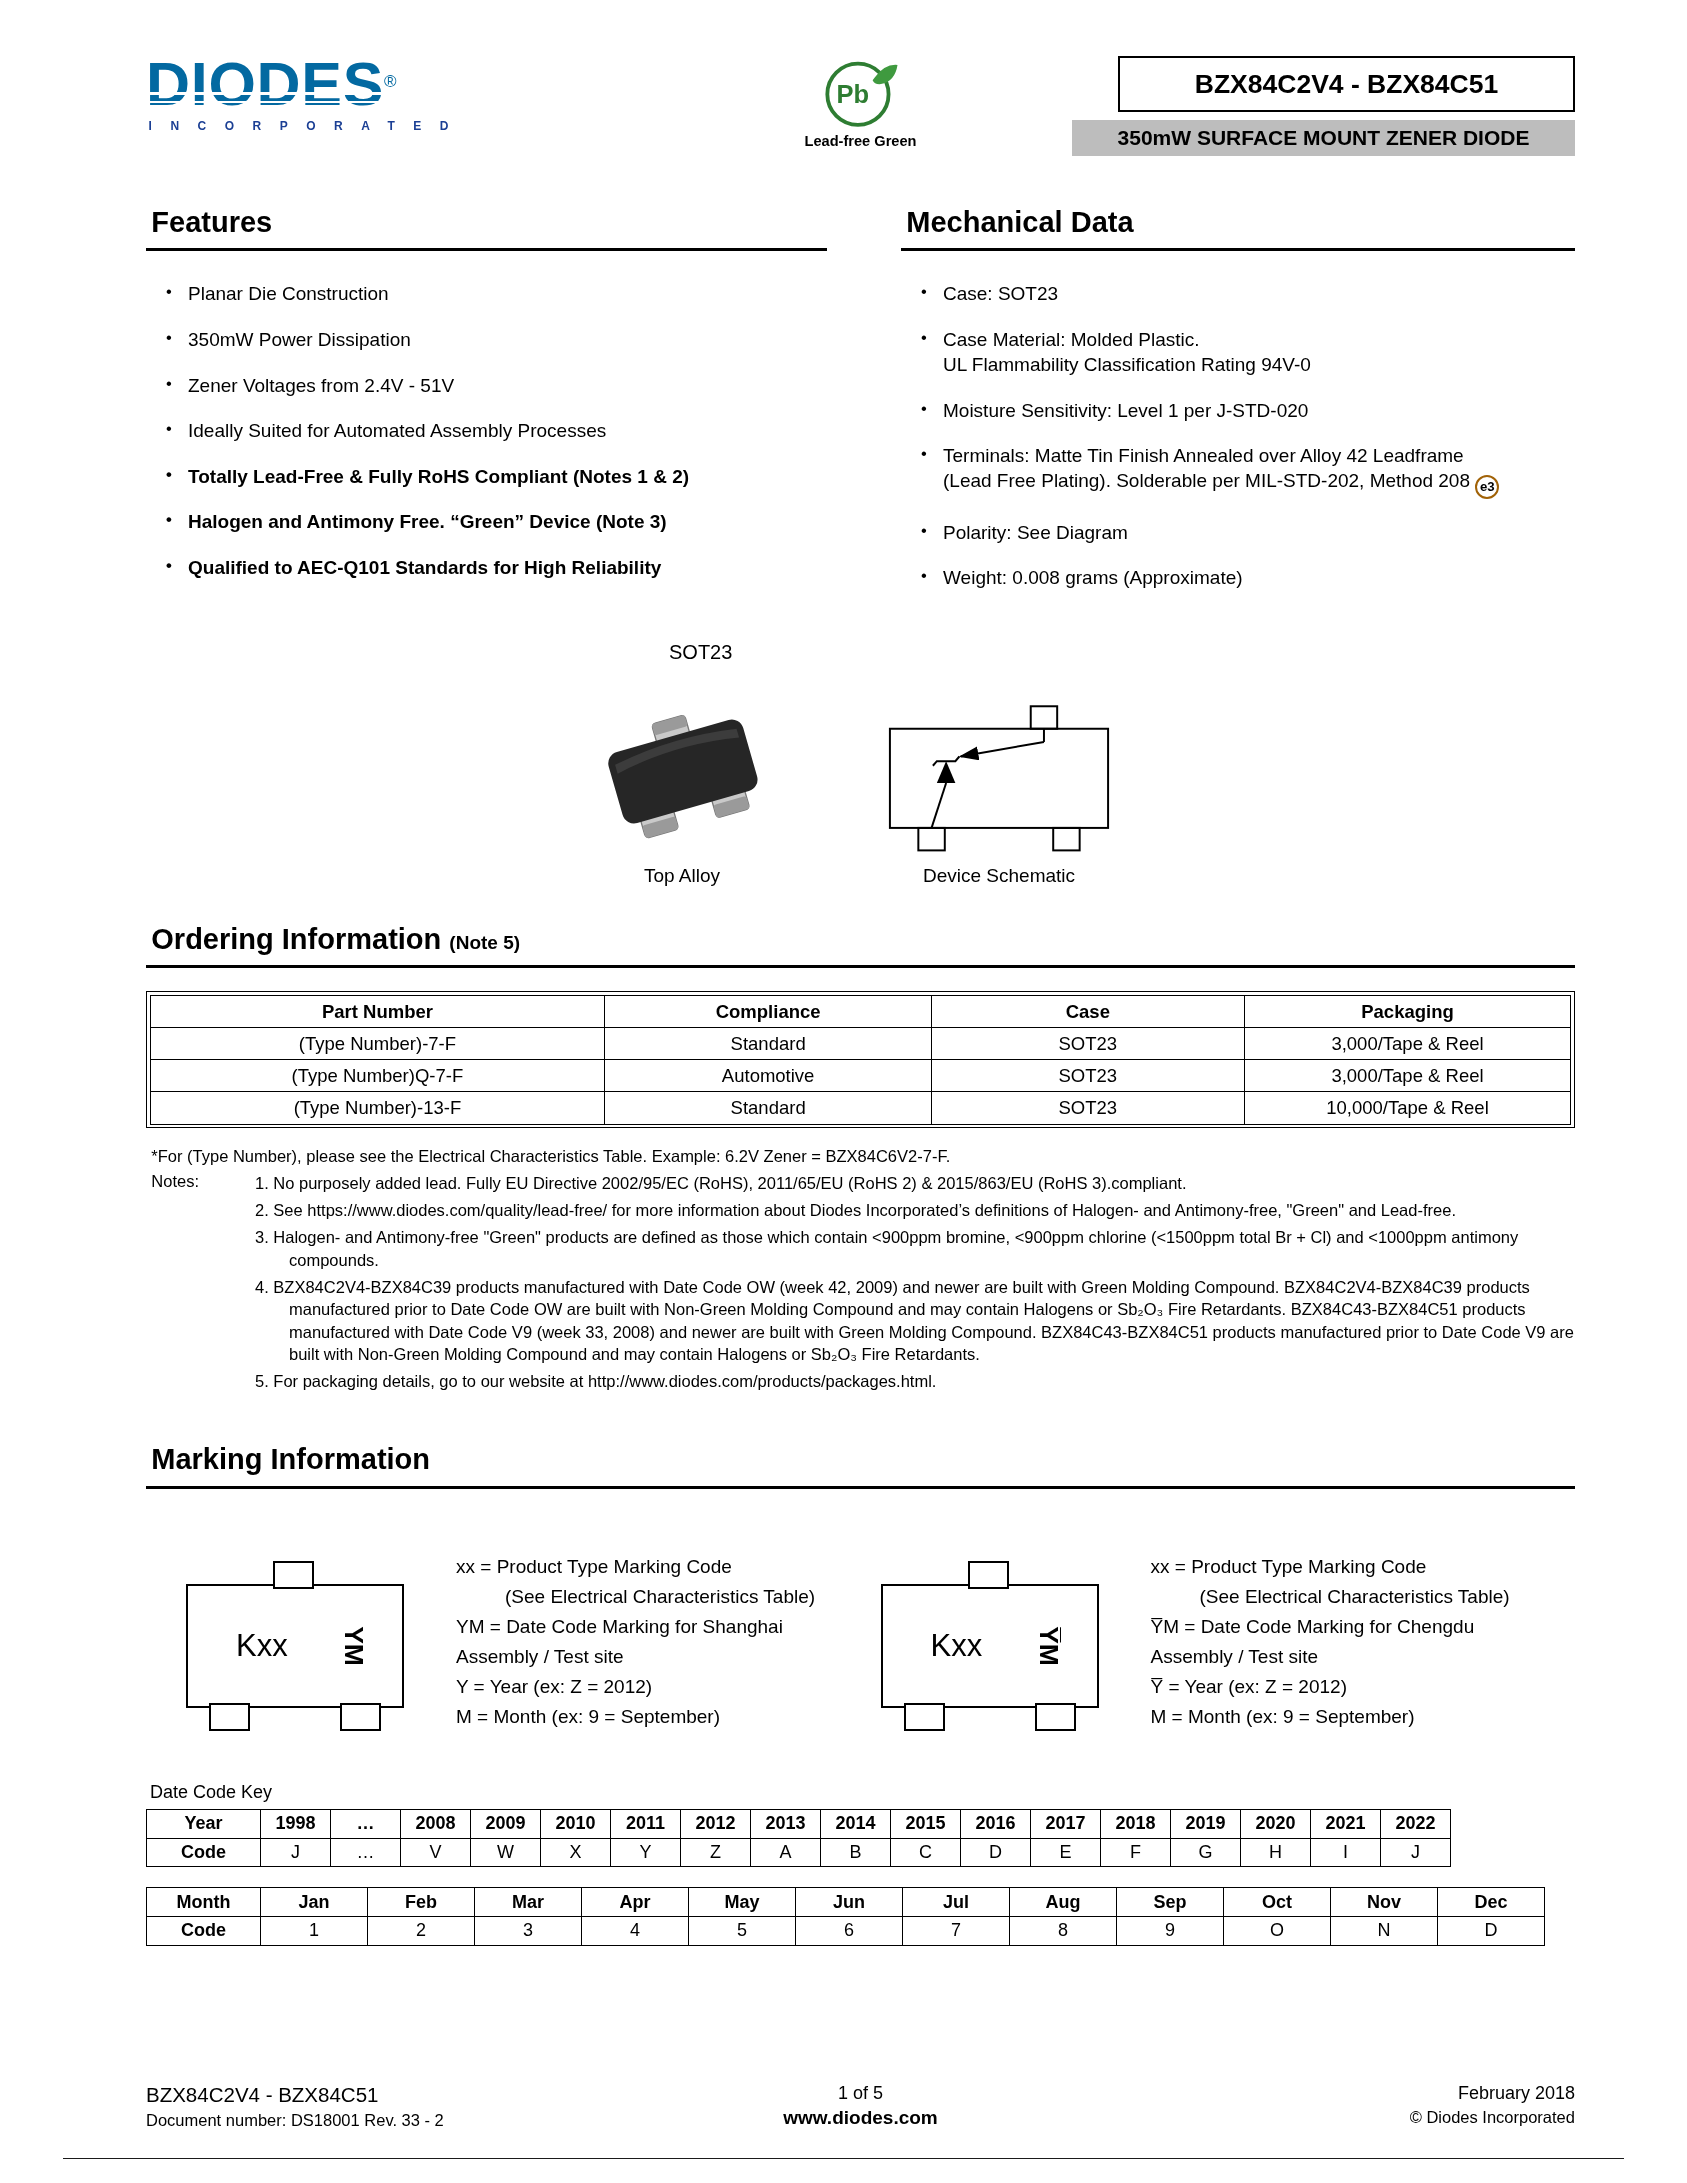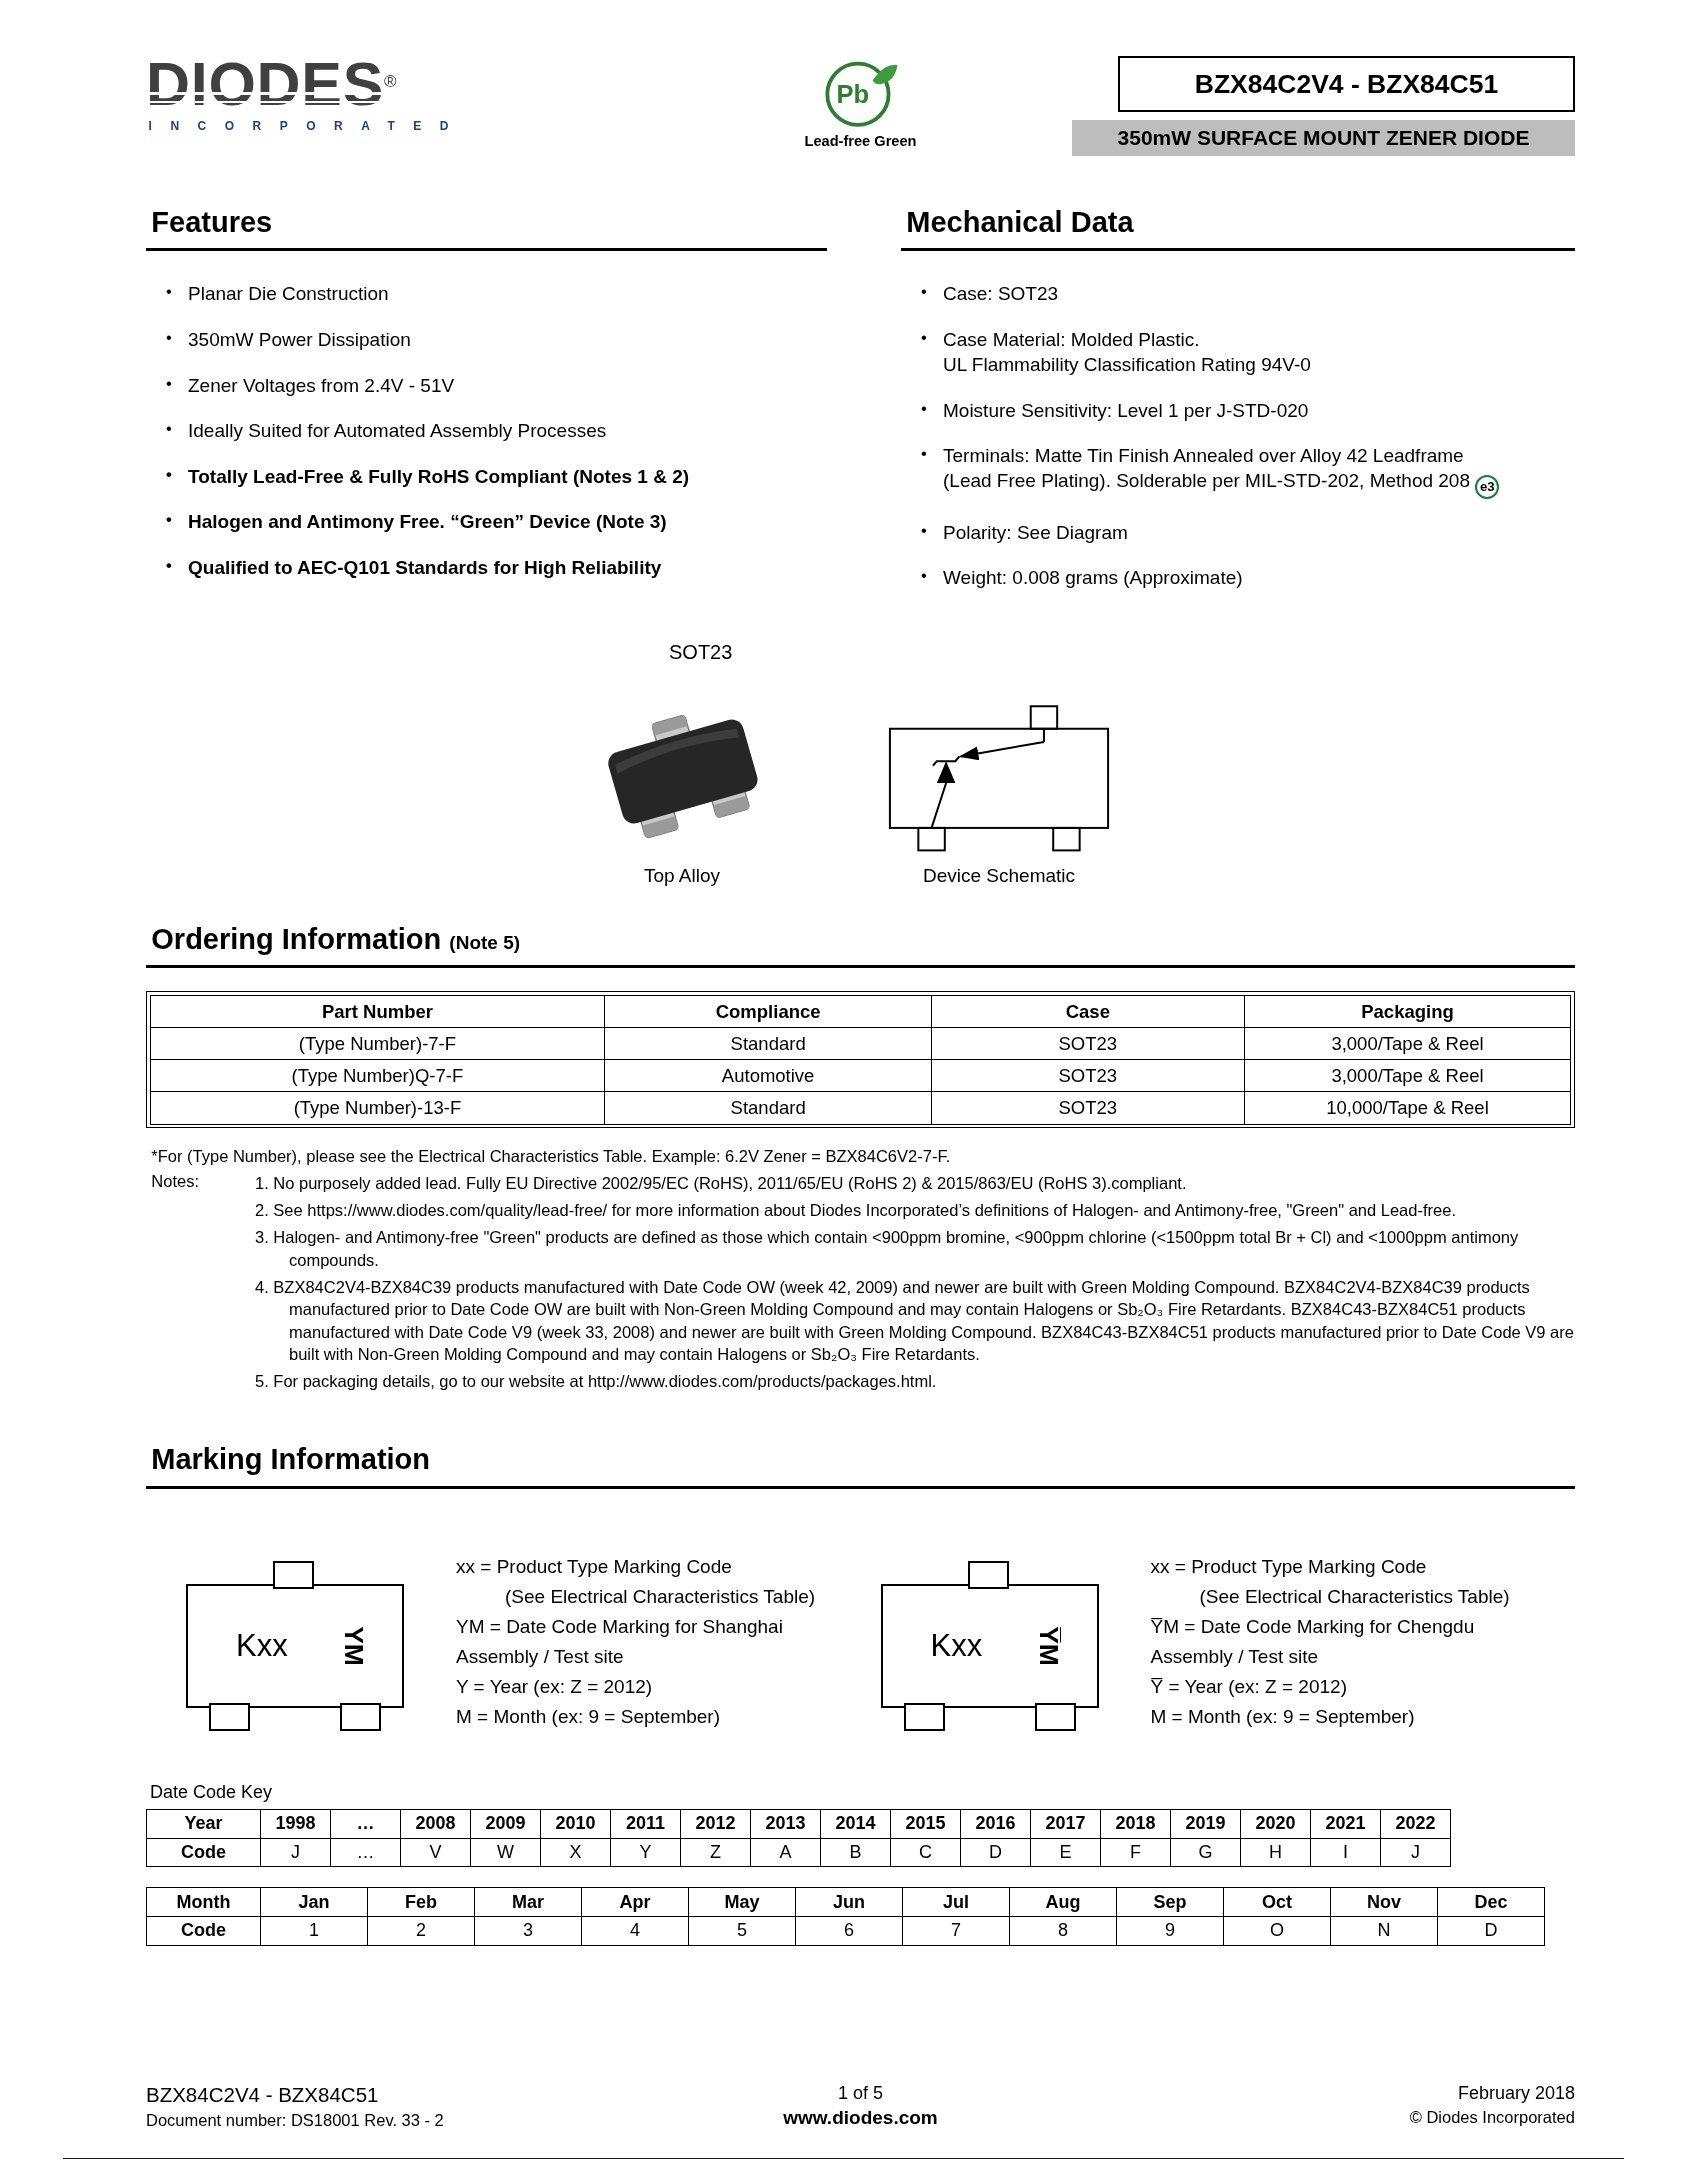--- a/index.html
+++ b/index.html
@@ -6,21 +6,21 @@
   html,body { background:#fff; }
   body {
     width:1687px; height:2183px; position:relative; overflow:hidden;
     font-family:"Liberation Sans","DejaVu Sans",sans-serif; color:#000;
   }
   .content { padding:56px 112px 0 146px; }
 
   
   .header { position:relative; display:flex; align-items:flex-start; }
   .logo { width:423px; }
-  .logo-word { font-size:61px; font-weight:bold; color:#404040; line-height:0.95; letter-spacing:0.7px; }
+  .logo-word { font-size:61px; font-weight:bold; color:#0369a1; line-height:0.95; letter-spacing:0.7px; }
   .logo-text { position:relative; display:inline-block; }
   .logo-text::after { content:""; position:absolute; left:0; right:0; top:52%; height:44%;
     background:repeating-linear-gradient(to bottom, transparent 0 6px, #fff 6px 8.6px); }
   .reg { font-size:17px; vertical-align:18.5px; font-weight:normal; }
   .logo-sub { margin-top:5.3px; font-size:12px; font-weight:bold; color:#1b3f94; letter-spacing:18.5px; padding-left:2.6px; white-space:nowrap; }
   .pbfree { position:absolute; left:50%; transform:translateX(-50%); top:0; text-align:center; width:146px; }
   .pbfree-label { font-size:14.6px; font-weight:bold; margin-top:1.3px; }
   .title-block { margin-left:auto; width:503px; }
   .part-box { width:457px; margin-left:auto; border:2.6px solid #000; text-align:center;
     font-size:26.5px; font-weight:bold; padding:10.6px 0; }
@@ -30,21 +30,21 @@
   
   .two-col { display:flex; gap:74px; margin-top:50px; }
   .col-left { width:681px; }
   .col-right { flex:1; }
   .section-title { font-size:29px; font-weight:bold; border-bottom:3.3px solid #000; padding:0 0 9.3px 5.3px; }
   .blist { list-style:none; margin-top:30px; }
   .blist li { display:flex; font-size:19px; line-height:1.32; margin-bottom:20.5px; }
   .bullet { min-width:42px; padding-left:20px; font-size:16.5px; }
   .itext { flex:1; }
   li.bold .itext { font-weight:bold; }
-  .e3 { display:inline-block; border:2px solid #15803d; border-radius:50%; width:24px; height:24px;
+  .e3 { display:inline-block; border:2px solid #a16207; border-radius:50%; width:24px; height:24px;
     line-height:20px; text-align:center; font-size:13.2px; font-weight:bold; margin-left:5.3px; vertical-align:-4px; }
 
   
   .diagrams { margin-top:30px; }
   .sot-label { margin-left:523px; font-size:20px; }
   .diag-row { display:flex; margin-left:437px; gap:99px; margin-top:10px; align-items:flex-start; }
   .topview-block, .schem-block { text-align:center; }
   .schem-block { padding-top:23px; }
   .diag-caption { font-size:19px; margin-top:4px; }
 

